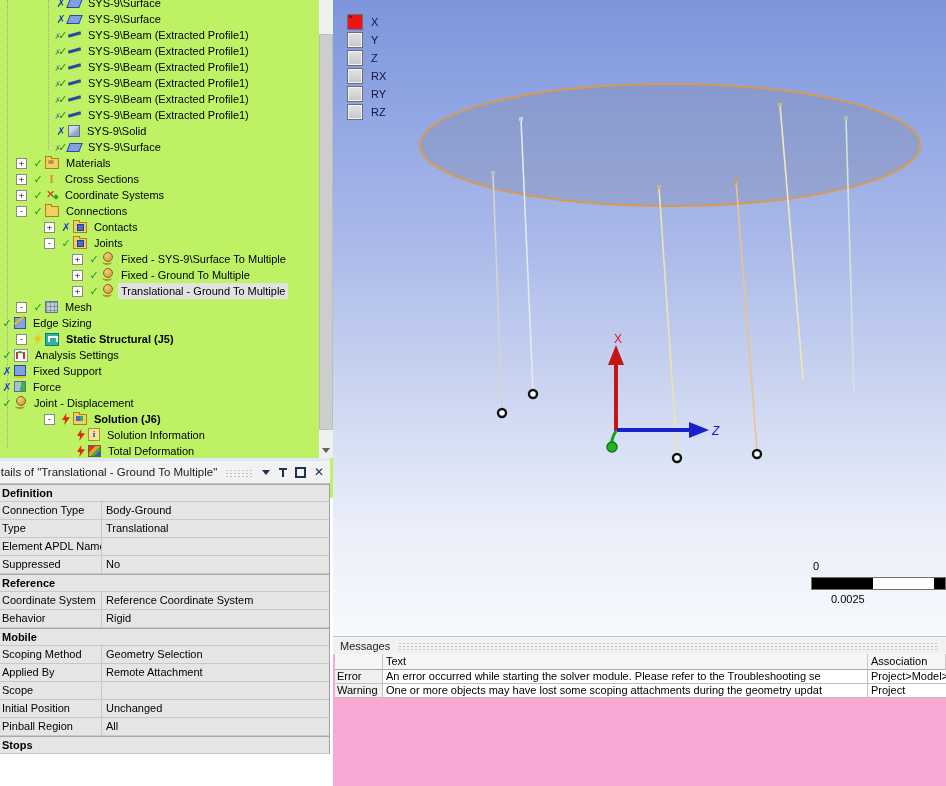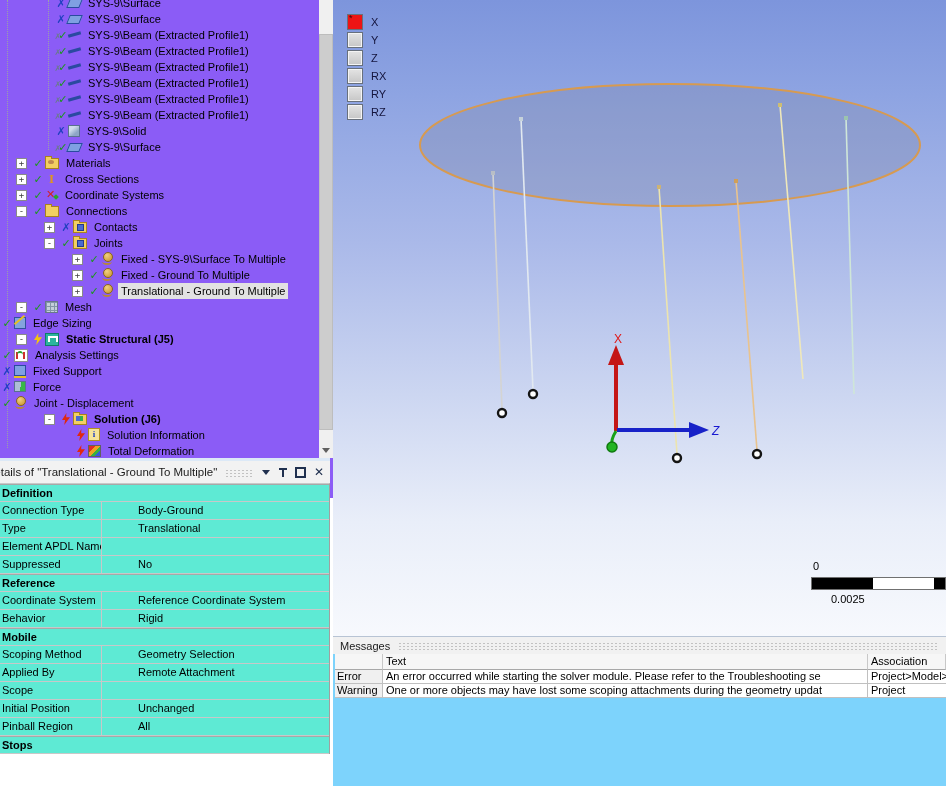--- a/index.html
+++ b/index.html
@@ -2,21 +2,21 @@
 <html><head>
 <meta charset="utf-8">
 <style>
   html,body{margin:0;padding:0;}
   body{width:946px;height:786px;position:relative;overflow:hidden;
        font-family:"Liberation Sans","DejaVu Sans",sans-serif;background:#fff;}
 
   
   #left-pane{position:absolute;left:0;top:0;width:333px;height:786px;background:#fff;}
 
-  #tree{position:absolute;left:0;top:0;width:333px;height:498px;overflow:hidden;background:#8b5cf6;}
+  #tree{position:absolute;left:0;top:0;width:333px;height:498px;overflow:hidden;background:#bef264;}
   #tree::before{content:"";position:absolute;left:7px;top:0;height:448px;border-left:1px dotted #9aa0a8;}
   #tree::after{content:"";position:absolute;left:48px;top:0;height:150px;border-left:1px dotted #9aa0a8;}
   #tree-rows{position:absolute;left:0;top:-5px;right:14px;}
   .trow{display:flex;align-items:flex-start;height:16px;font-size:11px;line-height:16px;white-space:nowrap;cursor:default;position:relative;z-index:1;}
   .tlabel{padding:0 3px;color:#000;}
   .bold{font-weight:bold;}
   .selected .tlabel{background:#e2e2e2;}
   .lvl-body{padding-left:54px;}
   .lvl-l2{padding-left:16px;}
   .lvl-l3{padding-left:44px;}
@@ -88,25 +88,25 @@
   .capicons{display:flex;align-items:center;gap:8px;margin-right:6px;flex:none;}
   .cap-arrow{width:0;height:0;border:4px solid transparent;border-top:5px solid #20304f;margin-top:4px;}
   .pin{position:relative;width:9px;height:11px;}
   .pin::before{content:"";position:absolute;left:4px;top:1px;width:2px;height:9px;background:#20304f;}
   .pin::after{content:"";position:absolute;left:1px;top:1px;width:8px;height:2px;background:#20304f;}
   .maxbox{width:7px;height:7px;border:2px solid #20304f;}
   .cap-x{font:bold 12px/12px "DejaVu Sans",sans-serif;color:#20304f;}
 
   #details{position:absolute;left:0;top:483px;width:330px;border-top:1px solid #c8c8c8;
        border-right:1px solid #a0a0a0;box-sizing:border-box;background:#fff;}
-  .drow{display:flex;height:18px;border-bottom:1px solid #c8c8c8;background:#5eead4;font-size:11px;line-height:17px;box-sizing:border-box;}
+  .drow{display:flex;height:18px;border-bottom:1px solid #c8c8c8;background:#e5e5e5;font-size:11px;line-height:17px;box-sizing:border-box;}
   .drow.section{border-top:1px solid #a8a8a8;}
   .dcell{padding:0 4px;overflow:hidden;white-space:nowrap;box-sizing:border-box;}
   .lab{width:104px;flex:none;border-right:1px solid #c8c8c8;margin-left:-2px;}
-  .val{flex:1;margin-left:32px;}
+  .val{flex:1;}
   .full{font-weight:bold;width:100%;margin-left:-2px;}
   .selval{background:#7373ee;}
 
   
   #viewport{position:absolute;left:333px;top:0;width:613px;height:636px;overflow:hidden;
        background:linear-gradient(180deg,#7d95dc 0%,#8ea4e2 15%,#aab9e9 38%,#ccd6f1 62%,#e9eef9 82%,#f7f9fd 100%);}
   #scene{position:absolute;left:0;top:0;}
   #dof-panel{position:absolute;left:14px;top:14px;}
   .dofrow{display:flex;align-items:center;height:15px;margin-bottom:3px;gap:8px;}
   .cb{width:14px;height:14px;border:1px solid #68707c;background:linear-gradient(#e4e4e4,#c6c6c6);
@@ -116,21 +116,21 @@
   .doflab{font-size:11px;color:#14143c;}
 
   #ruler{position:absolute;left:478px;top:560px;width:135px;height:50px;font-size:11px;color:#000;}
   #ruler .r0{position:absolute;left:2px;top:0;}
   #ruler .r5{position:absolute;left:98px;top:16px;white-space:nowrap;}
   #ruler .bar{position:absolute;left:0;top:17px;width:133px;height:11px;border:1px solid #707070;
        background:linear-gradient(90deg,#000 0 46%,#fff 46% 92%,#000 92% 100%);}
   #ruler .rmid{position:absolute;left:20px;top:33px;width:84px;}
 
   
-  #messages{position:absolute;left:333px;top:636px;width:613px;height:150px;background:#7dd3fc;}
+  #messages{position:absolute;left:333px;top:636px;width:613px;height:150px;background:#f9a8d4;}
   #msg-caption{height:17px;background:#f1f1f1;border-top:1px solid #b8c4d4;display:flex;align-items:center;
        font-size:11px;color:#1a1a1a;overflow:hidden;}
   #msg-caption .t{margin-left:7px;flex:none;}
   #msg-table{margin-left:2px;background:#fff;}
   .mhead{display:flex;height:16px;font-size:11px;line-height:15px;}
   .hc{background:#f6f6f6;border-right:1px solid #c8c8c8;border-bottom:1px solid #a8a8a8;padding-left:3px;box-sizing:border-box;}
   .mc1{width:48px;flex:none;}
   .mc2{width:485px;flex:none;}
   .mc3{flex:1;}
   .mrow{display:flex;height:14px;font-size:11px;line-height:13px;background:#fff;}

